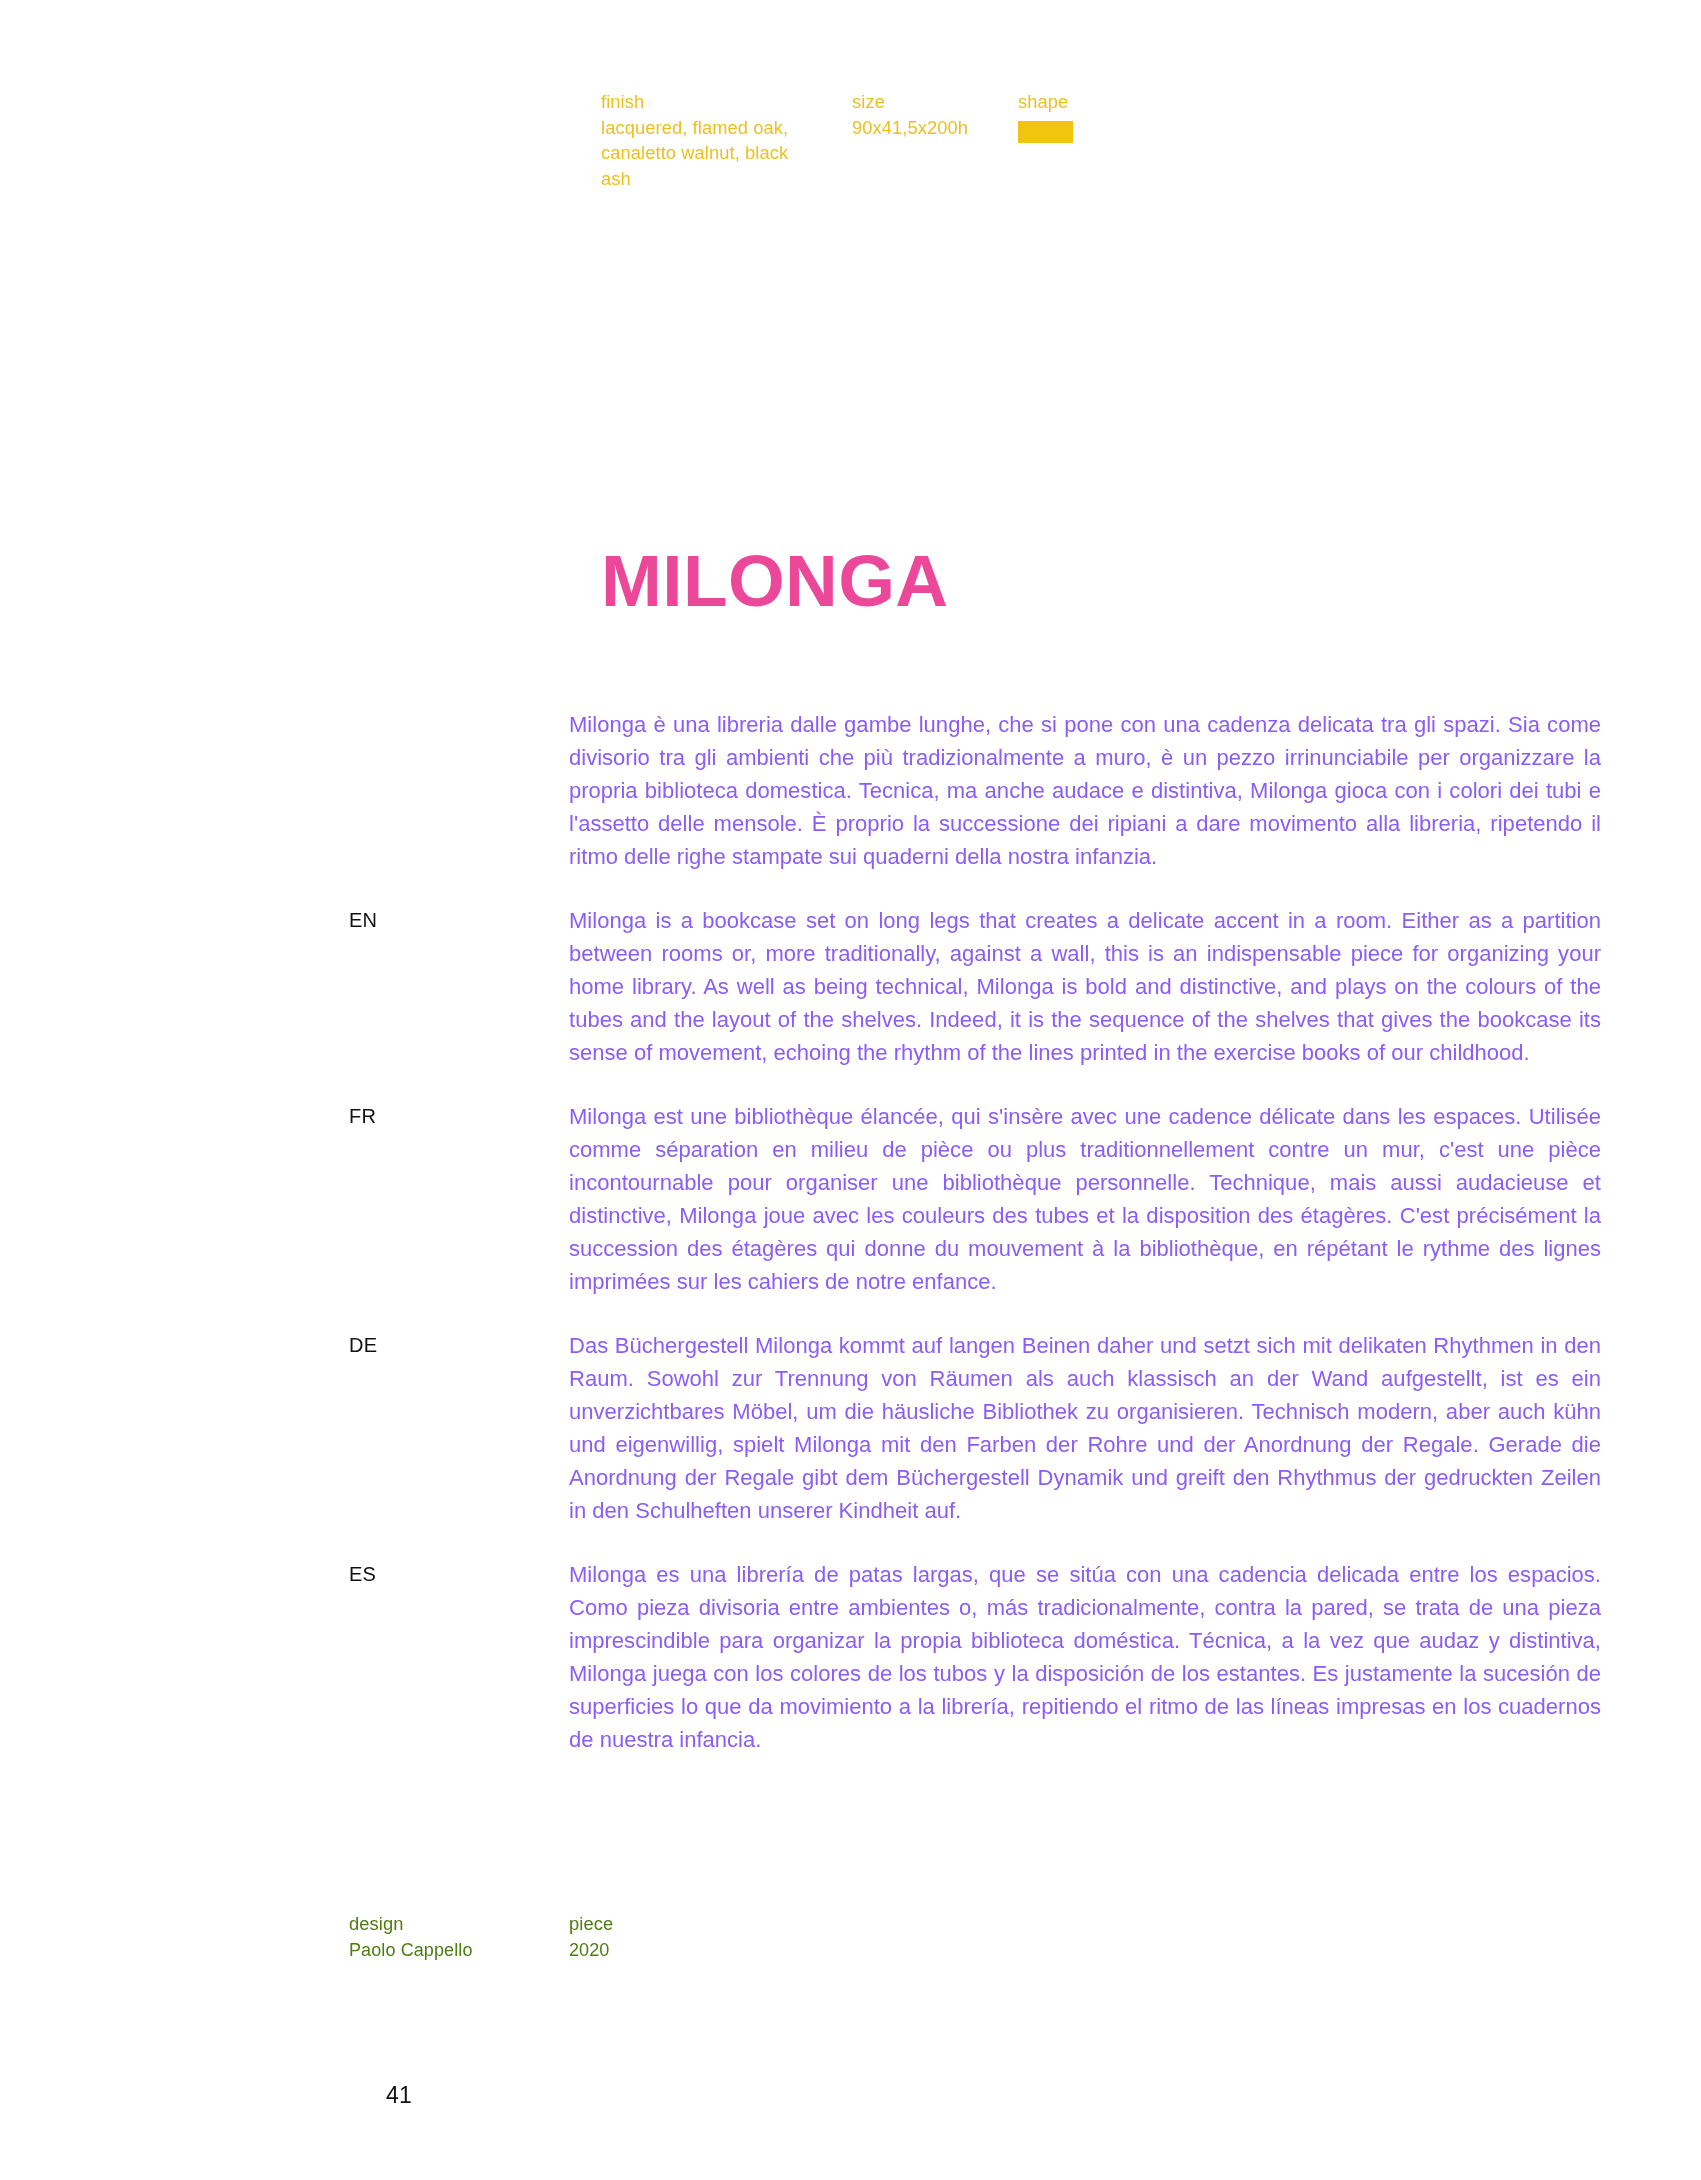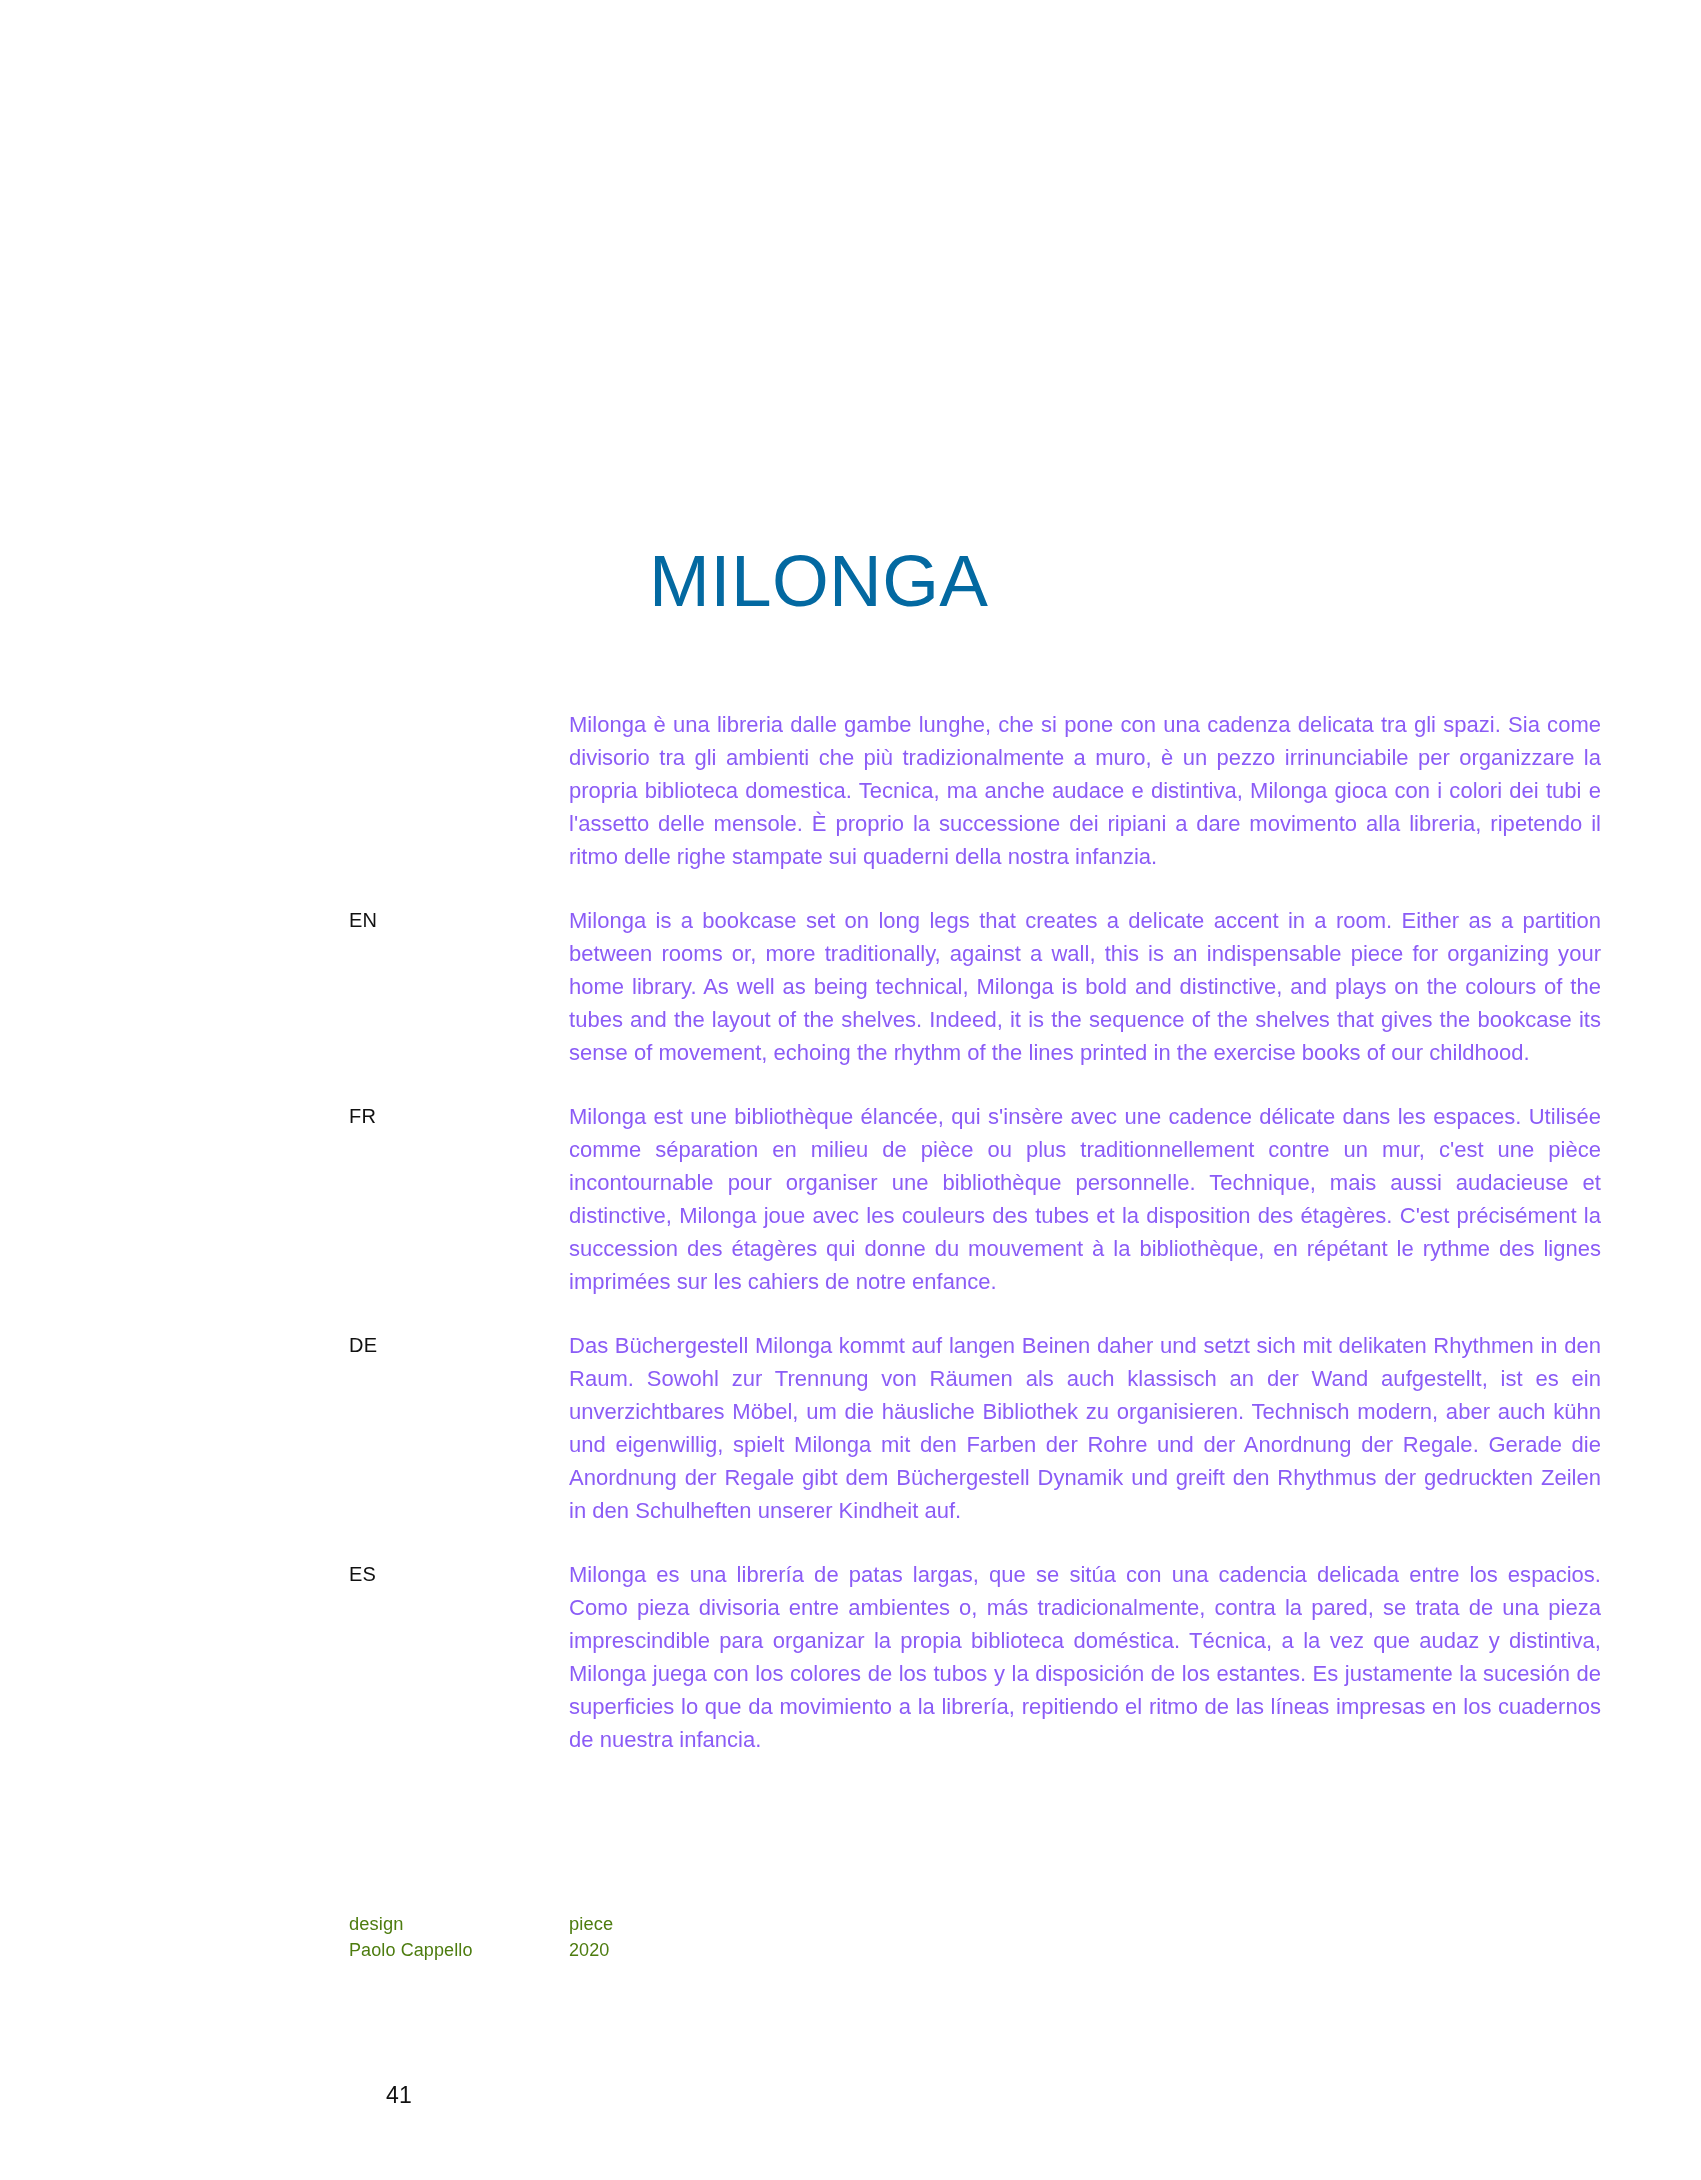--- a/index.html
+++ b/index.html
@@ -55,25 +55,24 @@
     background: #f1c40d;
   }
 
   
   .title {
     position: absolute;
     top: 491px;
     left: 601px;
     font-size: 73px;
     line-height: 82px;
-    font-weight: 400;
+    font-weight: 700;
     letter-spacing: 0.4px;
-    color: #0369a1;
+    color: #ec4899;
     white-space: nowrap;
-    margin-left: 48px;
   }
 
   
   .blocks {
     position: absolute;
     top: 708px;
     left: 0;
     width: 1701px;
   }
   .lang-block {
@@ -133,20 +132,38 @@
     color: #111111;
     letter-spacing: 0.3px;
     margin-left: 37px;
   }
 </style>
 </head>
 <body>
 
 <div class="page">
 
+  <div class="specs">
+
+    <div class="spec-col spec-col--finish">
+      <div class="spec-label">finish</div>
+      <div class="spec-value">lacquered,  flamed oak, canaletto walnut, black ash</div>
+    </div>
+
+    <div class="spec-col spec-col--size">
+      <div class="spec-label">size</div>
+      <div class="spec-value">90x41,5x200h</div>
+    </div>
+
+    <div class="spec-col spec-col--shape">
+      <div class="spec-label">shape</div>
+      <div class="shape-swatch"></div>
+    </div>
+
+  </div>
 
   <h1 class="title">MILONGA</h1>
 
   <div class="blocks">
 
     <div class="lang-block">
       <div class="lang-label"></div>
       <div class="lang-text">Milonga è una libreria dalle gambe lunghe, che si pone con una cadenza delicata tra gli spazi. Sia come divisorio tra gli ambienti che più tradizionalmente a muro, è un pezzo irrinunciabile per organizzare la propria biblioteca domestica. Tecnica, ma anche audace e distintiva, Milonga gioca con i colori dei tubi e l'assetto delle mensole. È proprio la successione dei ripiani a dare movimento alla libreria, ripetendo il ritmo delle righe stampate sui quaderni della nostra infanzia.</div>
     </div>
 

